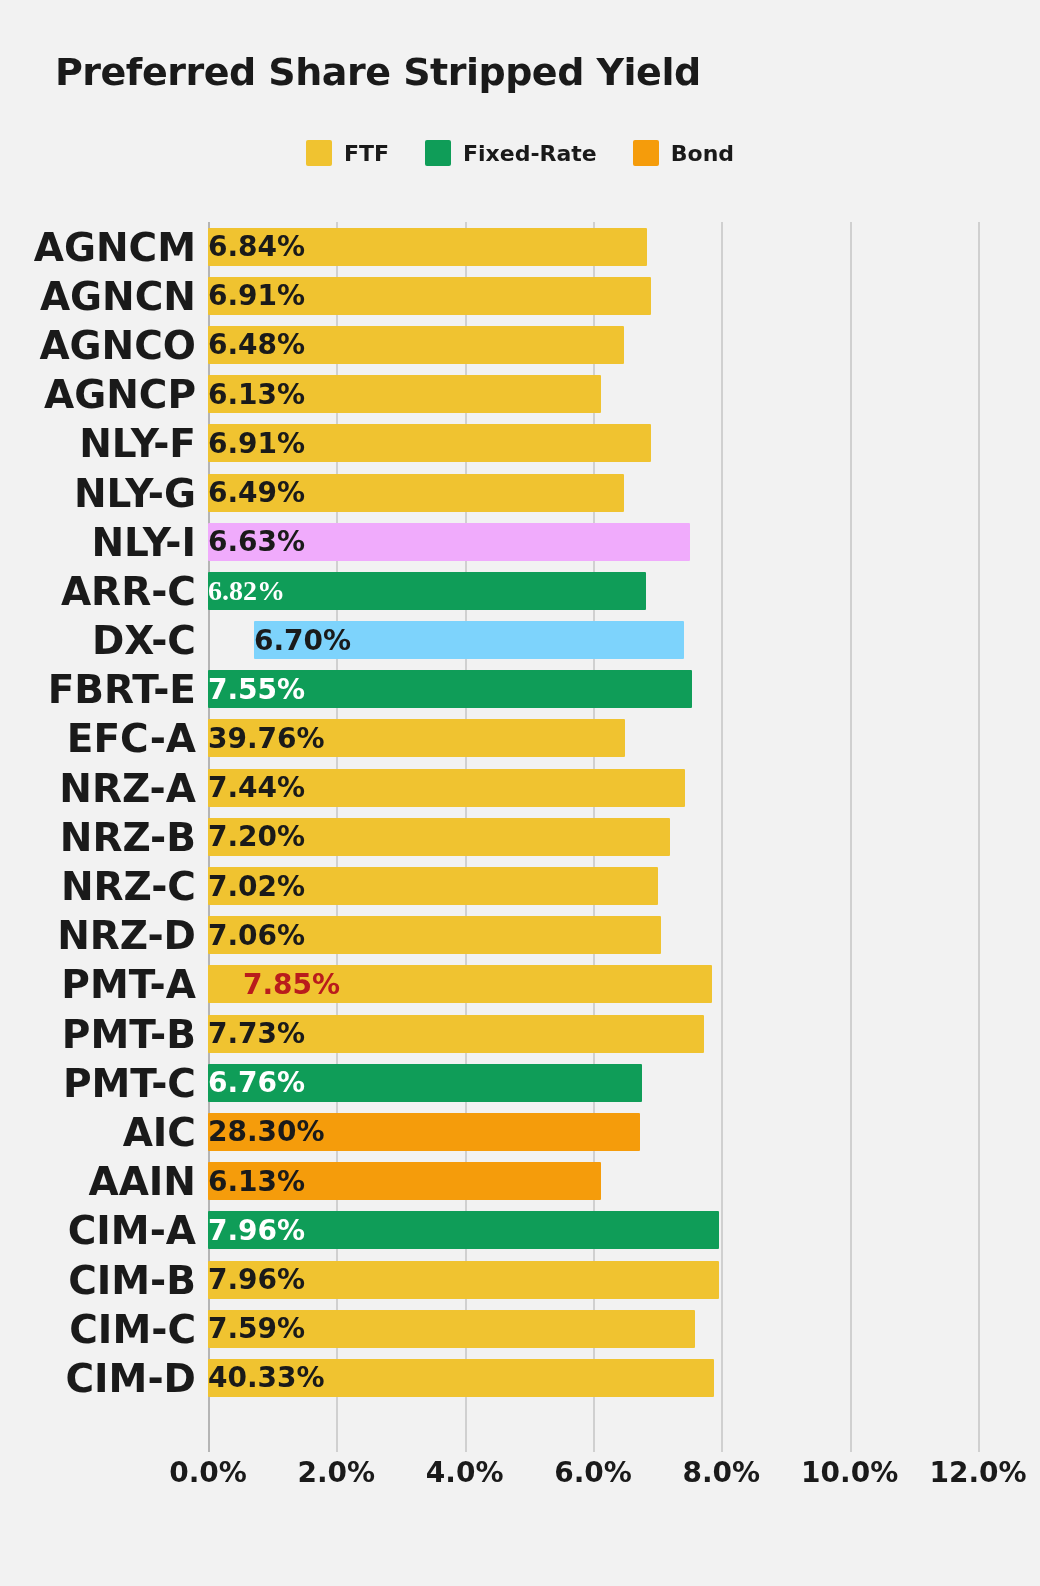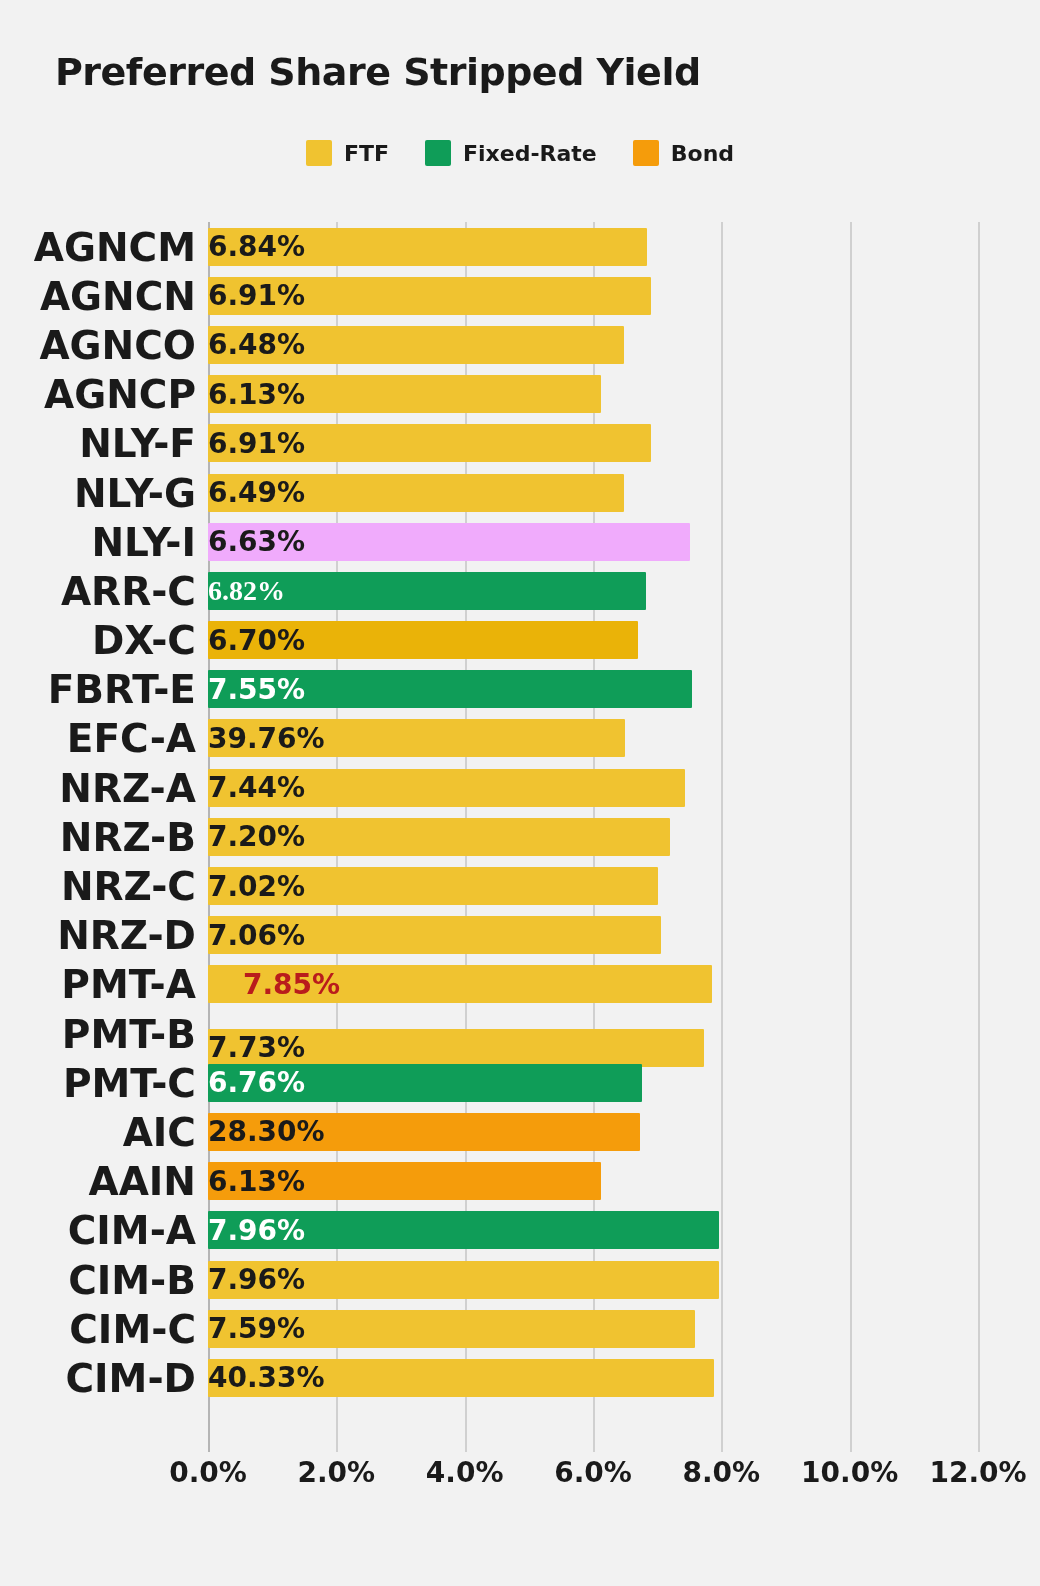--- a/index.html
+++ b/index.html
@@ -201,21 +201,21 @@
           </div>
         </div>
         <div class="row">
           <div class="row-label">ARR-C</div>
           <div class="bar" style="width: 437.617px; background: rgb(15, 157, 88);">
             <span class="bar-value" style="color: rgb(255, 255, 255); font-family: Liberation Serif, serif;">6.82%</span>
           </div>
         </div>
         <div class="row">
           <div class="row-label">DX-C</div>
-          <div class="bar" style="width: 429.917px; background: #eab308;">
+          <div class="bar" style="width: 429.917px; background: #7dd3fc; margin-left: 46px;">
             <span class="bar-value" style="color: rgb(26, 26, 26);">6.70%</span>
           </div>
         </div>
         <div class="row">
           <div class="row-label">FBRT-E</div>
           <div class="bar" style="width: 484.458px; background: rgb(15, 157, 88);">
             <span class="bar-value" style="color: rgb(255, 255, 255);">7.55%</span>
           </div>
         </div>
         <div class="row">
@@ -249,21 +249,21 @@
           </div>
         </div>
         <div class="row">
           <div class="row-label">PMT-A</div>
           <div class="bar" style="width: 503.708px; background: rgb(240, 195, 48);">
             <span class="bar-value" style="color: #b91c1c; margin-left: 35px;">7.85%</span>
           </div>
         </div>
         <div class="row">
           <div class="row-label">PMT-B</div>
-          <div class="bar" style="width: 496.008px; background: rgb(240, 195, 48); margin-top: 14px;">
+          <div class="bar" style="width: 496.008px; background: rgb(240, 195, 48);">
             <span class="bar-value" style="color: rgb(26, 26, 26);">7.73%</span>
           </div>
         </div>
         <div class="row">
           <div class="row-label">PMT-C</div>
           <div class="bar" style="width: 433.767px; background: rgb(15, 157, 88);">
             <span class="bar-value" style="color: rgb(255, 255, 255);">6.76%</span>
           </div>
         </div>
         <div class="row">

